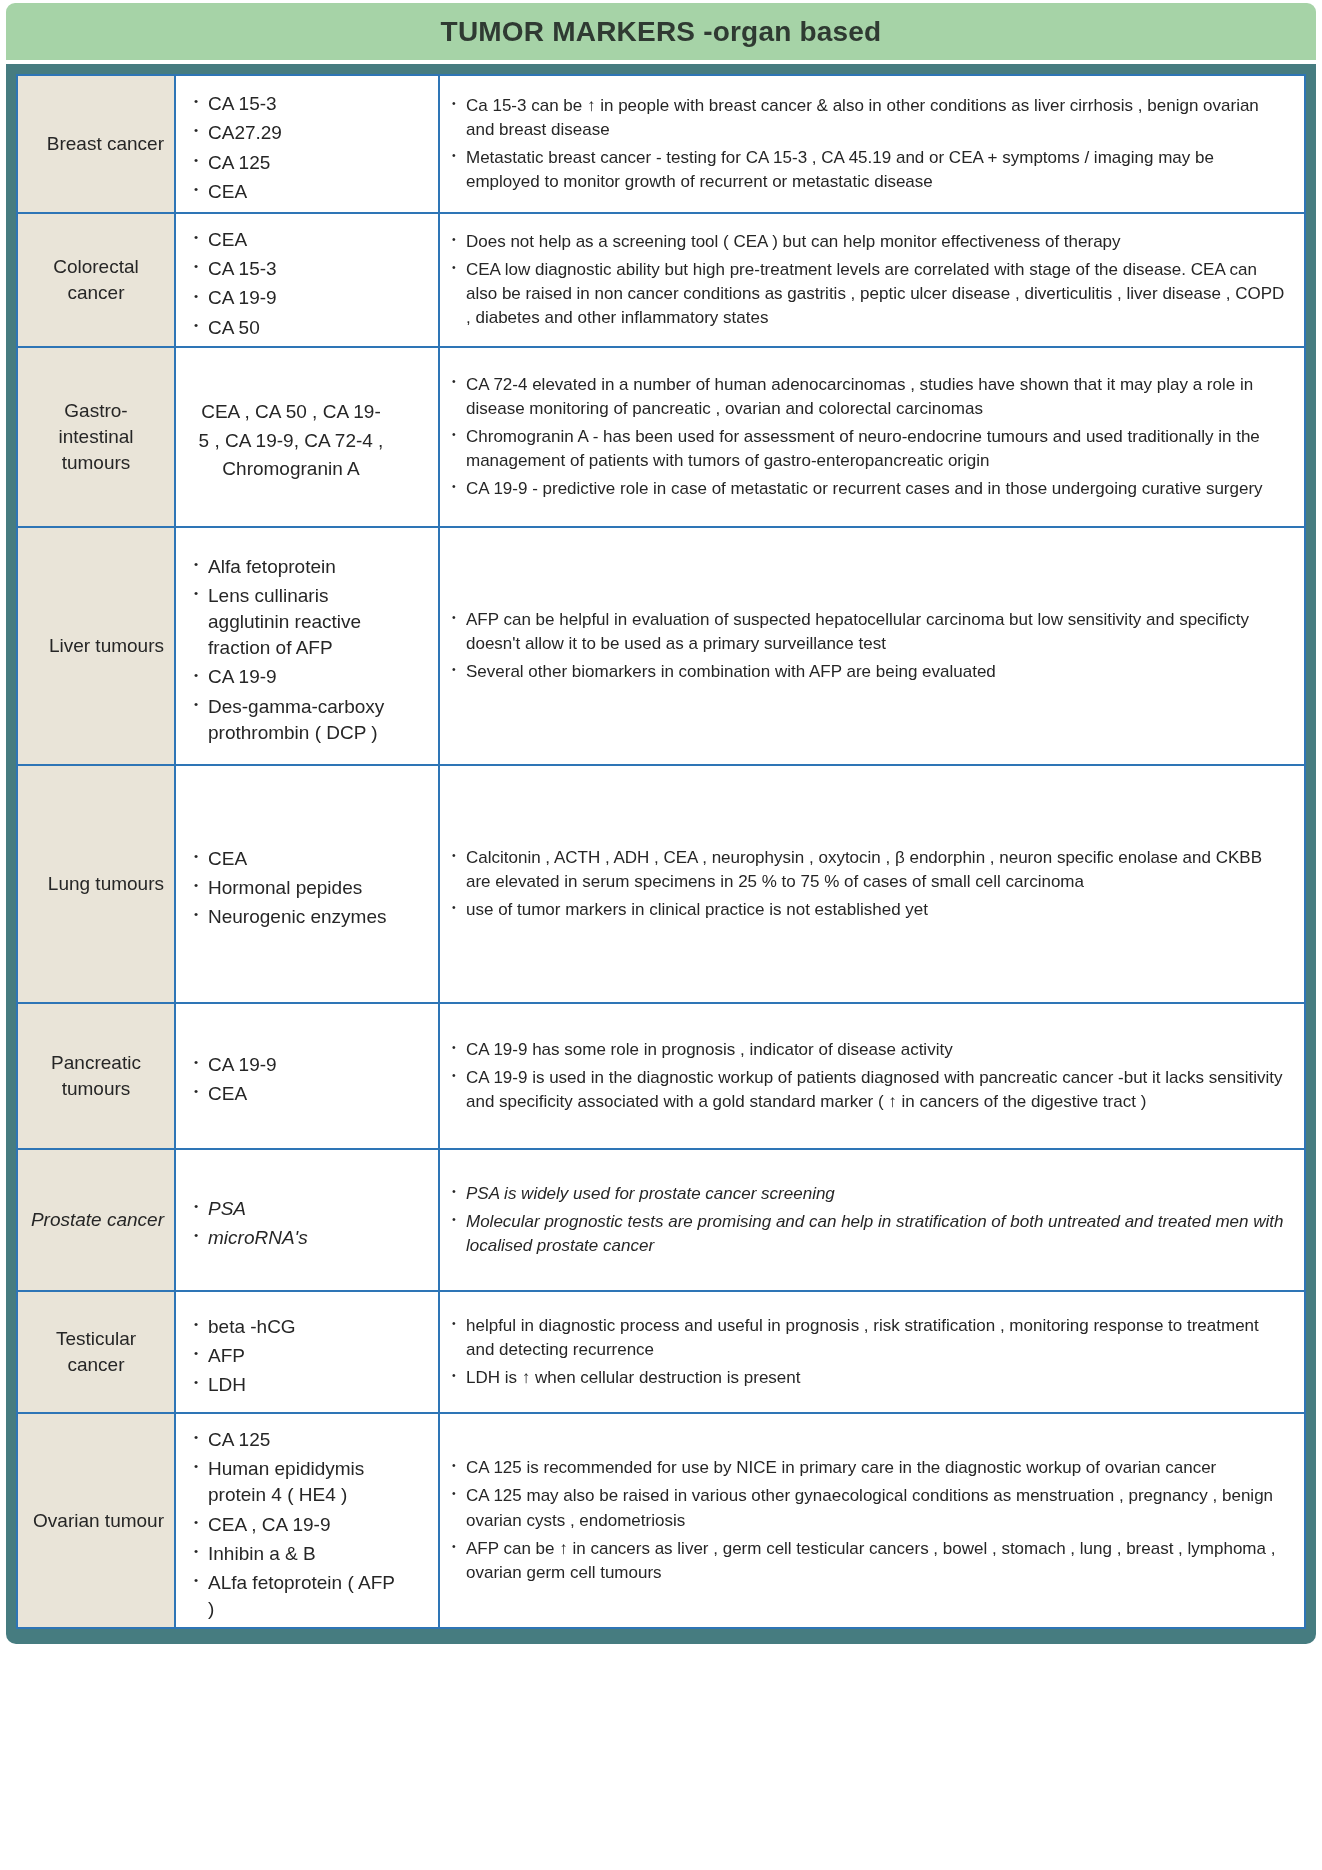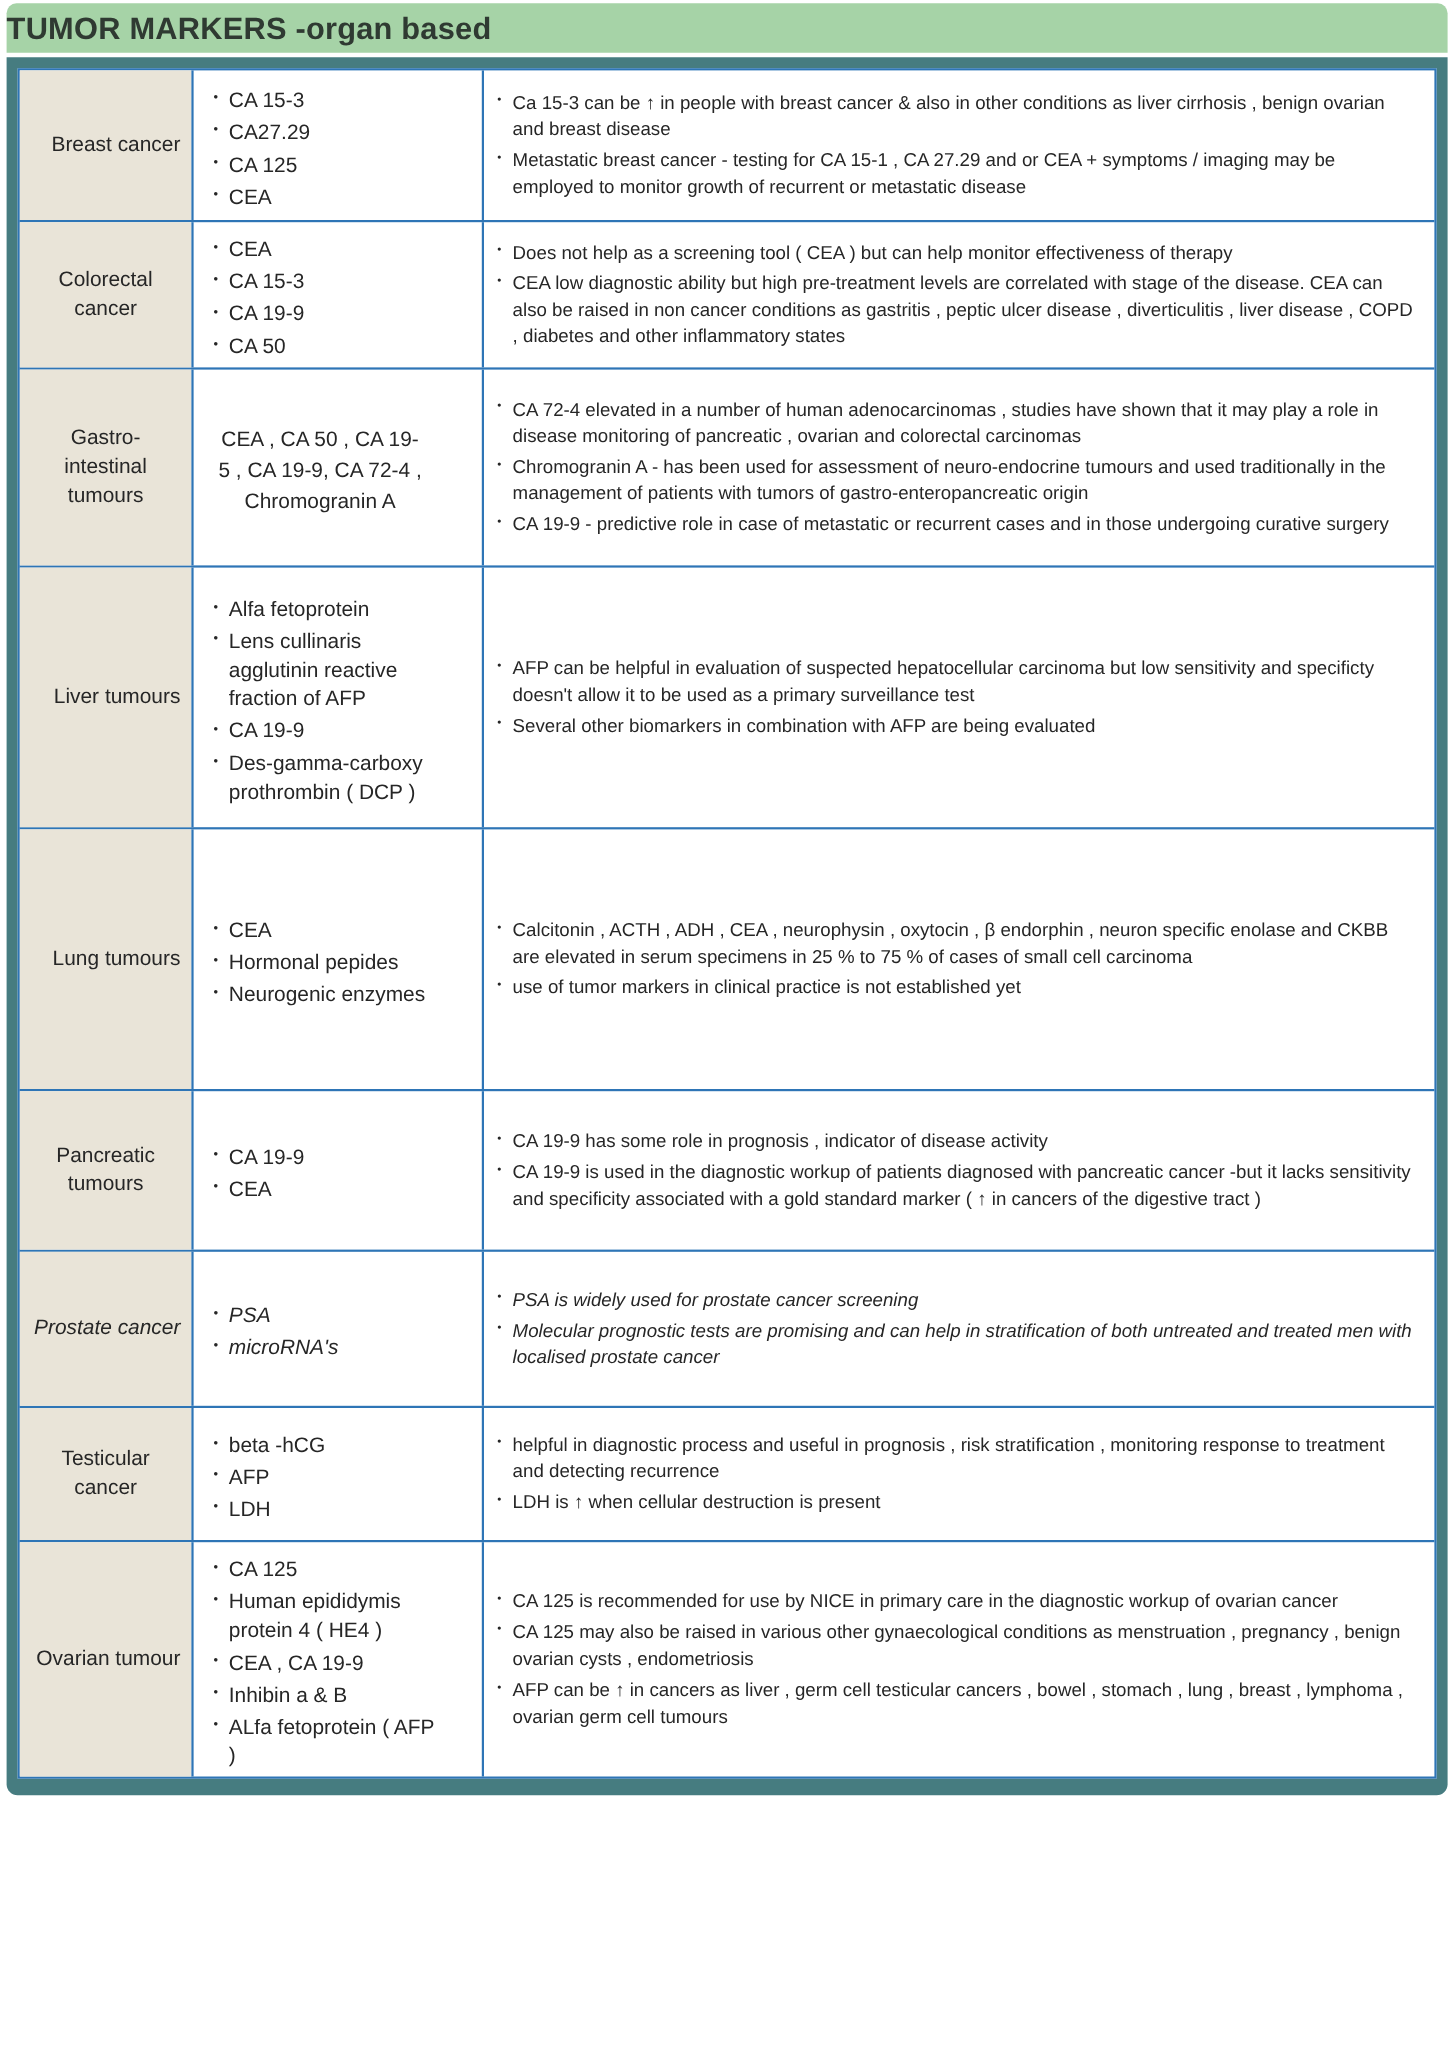--- a/index.html
+++ b/index.html
@@ -11,26 +11,26 @@
   }
   *{box-sizing:border-box;}
   html,body{margin:0;padding:0;background:#ffffff;}
   body{
     width:1322px;
     font-family:"Liberation Sans", sans-serif;
     color:var(--text);
   }
   .card{margin:3px 6px 6px 6px;}
   .title-bar{
-    height:45px;
+    height:57px;
     background:var(--header-bg);
     border-radius:9px 9px 0 0;
     display:flex;
     align-items:center;
-    justify-content:flex-start;
+    justify-content:center;
   }
   .title-bar .title-text{
     font-size:28px;
     font-weight:bold;
     letter-spacing:0.2px;
     color:#2f3a32;
   }
   .frame{
     margin-top:4px;
     background:var(--frame-bg);
@@ -117,21 +117,21 @@
             <ul class="blist">
               <li>CA 15-3</li>
               <li>CA27.29</li>
               <li>CA 125</li>
               <li>CEA</li>
             </ul>
           </div>
     <div class="cell notes-cell">
             <ul class="blist">
               <li>Ca 15-3 can be ↑ in people with breast cancer &amp; also in other conditions as liver cirrhosis , benign ovarian and breast disease</li>
-              <li>Metastatic breast cancer -  testing for CA 15-1 , CA 27.29 and or CEA + symptoms / imaging may be employed to monitor growth of recurrent or metastatic disease</li>
+              <li>Metastatic breast cancer -  testing for CA 15-3 , CA 45.19 and or CEA + symptoms / imaging may be employed to monitor growth of recurrent or metastatic disease</li>
             </ul>
           </div>
   </div>
         <div class="row">
     <div class="cell organ-cell">
       <span>Colorectal cancer</span>
     </div>
     <div class="cell markers-cell">
             <ul class="blist">
               <li>CEA</li>

